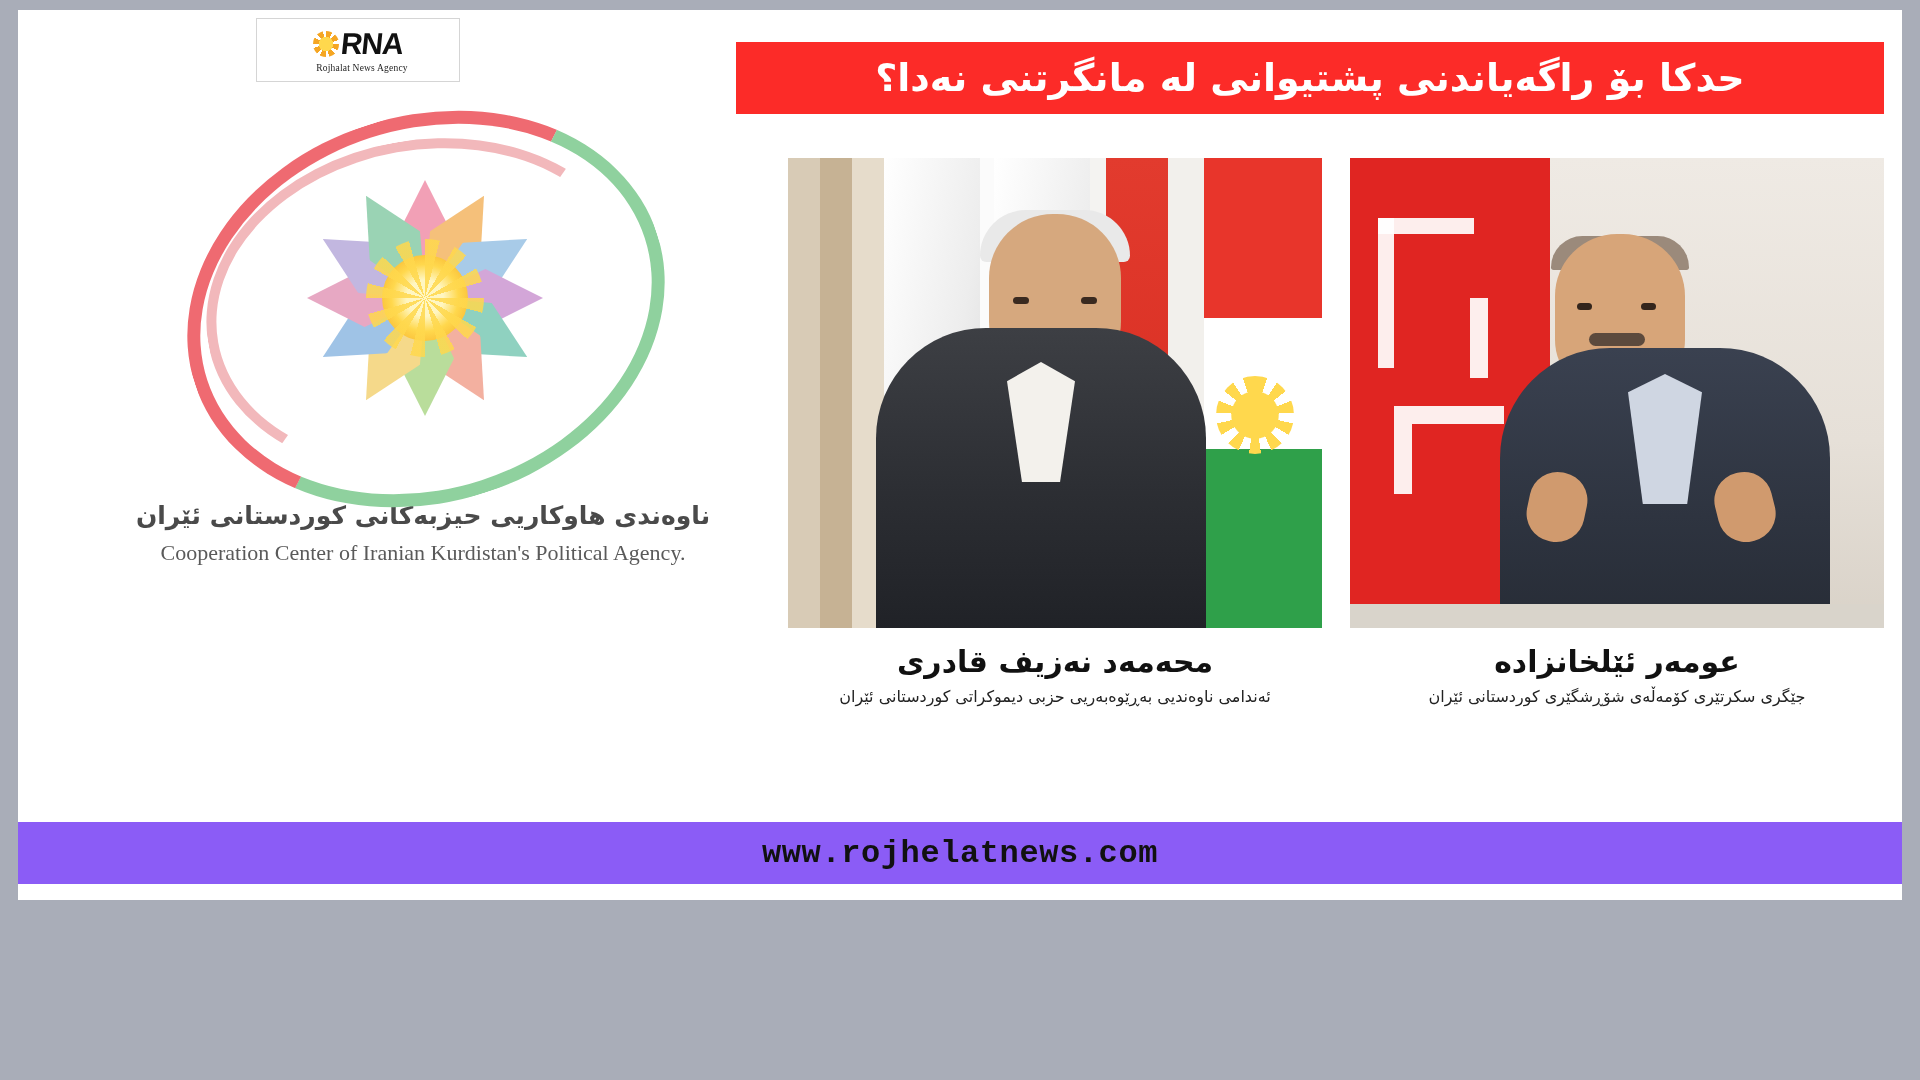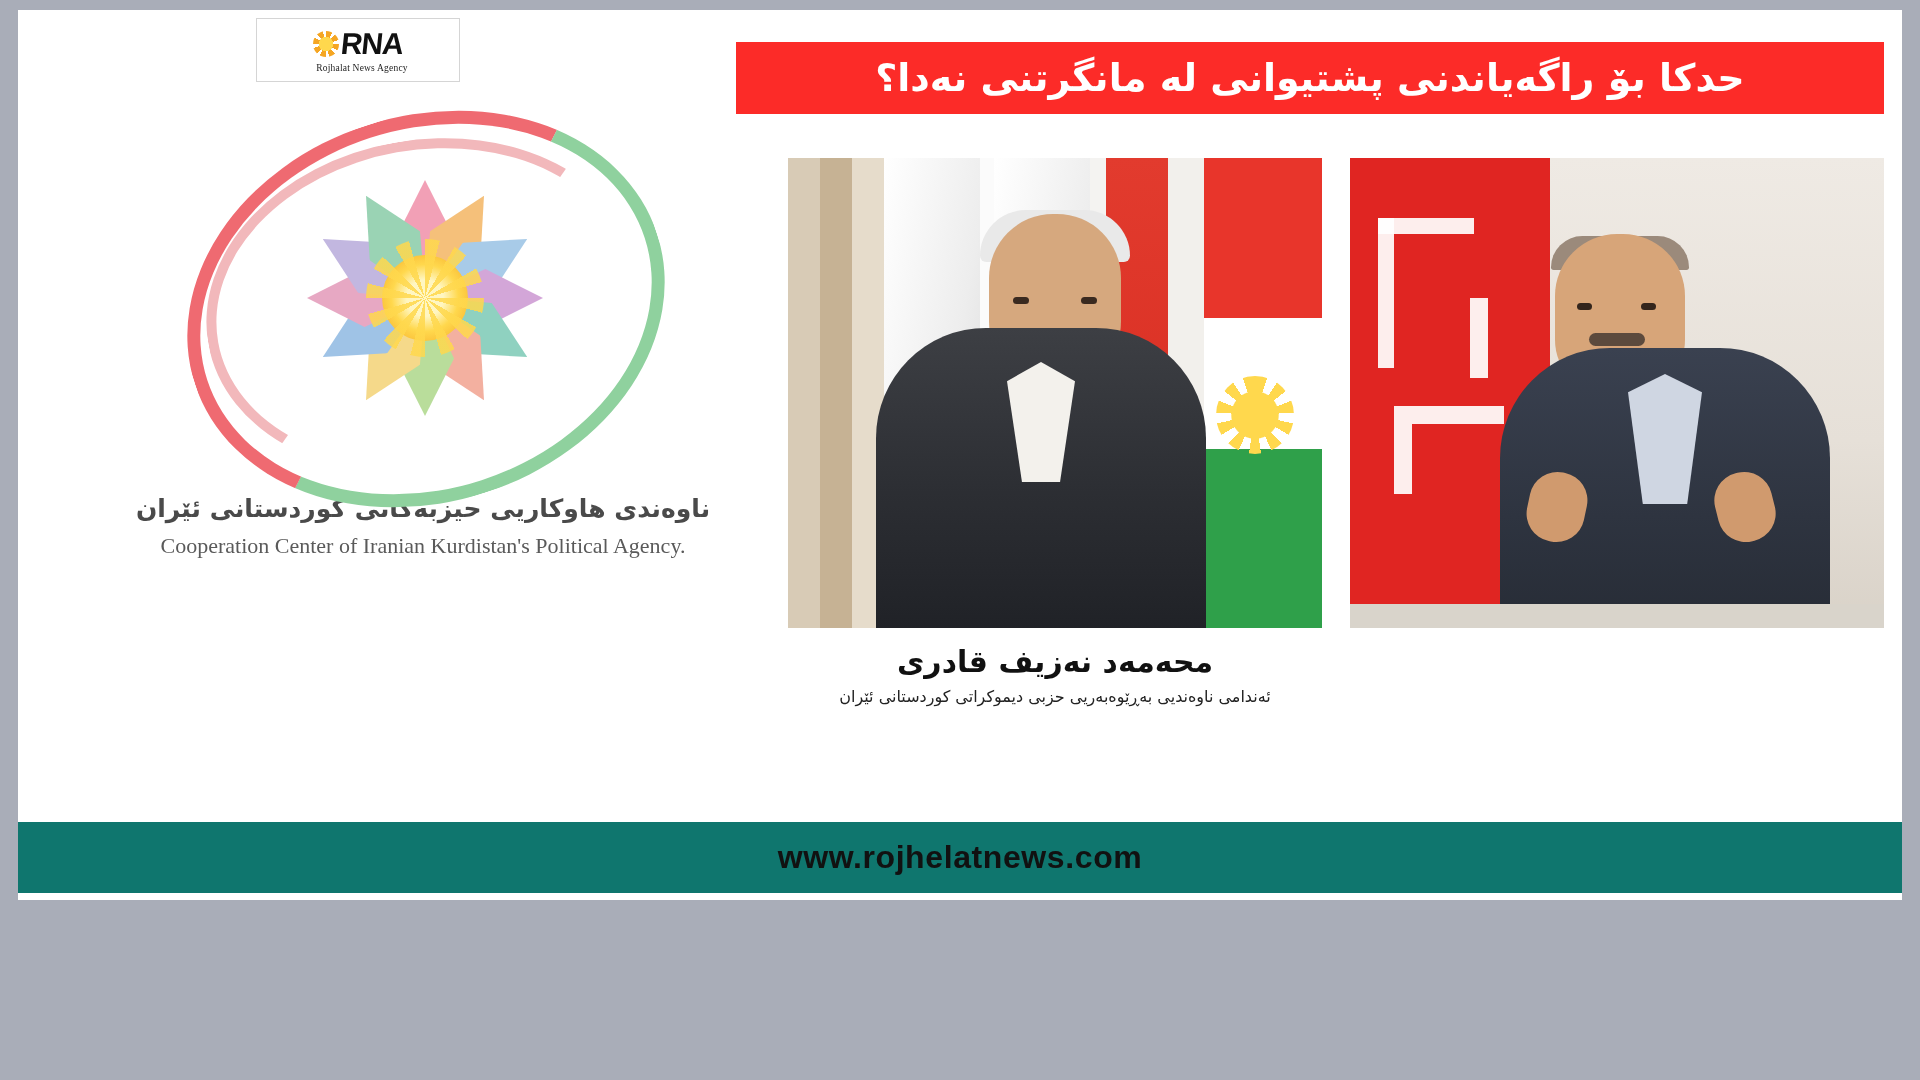--- a/index.html
+++ b/index.html
@@ -168,21 +168,21 @@
     opacity: .85;
   }
   .emblem-text {
     text-align: center;
     direction: rtl;
   }
   .emblem-line-ku {
     font-size: 25px;
     font-weight: bold;
     color: #4a4a4a;
-    margin-top: 8px;
+    margin-top: 15px;
     font-family: "DejaVu Sans", sans-serif;
   }
   .emblem-line-en {
     font-size: 22px;
     color: #5a5a5a;
     margin-top: 10px;
     direction: ltr;
     font-family: "Liberation Serif", serif;
   }
   .emblem-line-fa {
@@ -458,30 +458,30 @@
     font-size: 50px;
     font-weight: bold;
     font-family: "DejaVu Sans", sans-serif;
   }
 
   .website {
     position: absolute;
     left: 18px;
     top: 822px;
     width: 1884px;
-    height: 71px;
-    background: #0f766e;
+    height: 62px;
+    background: #8b5cf6;
     display: flex;
     align-items: center;
     justify-content: center;
     font-size: 32px;
     font-weight: bold;
     color: #111;
     letter-spacing: .6px;
-    font-family: Liberation Sans, sans-serif;
+    font-family: Liberation Mono, monospace;
   }
 </style>
 </head>
 <body>
 
 <div class="canvas">
   <div class="poster">
 
     <div class="rna-logo">
       <div class="rna-top">
@@ -559,19 +559,23 @@
           <div class="p2-eye l"></div>
           <div class="p2-eye r"></div>
           <div class="p2-mustache"></div>
           <div class="person2">
             <div class="p2-shirt"></div>
           </div>
           <div class="p2-hand l"></div>
           <div class="p2-hand r"></div>
           <div class="p2-strip"></div>
         </div>
+        <div class="caption">
+          <div class="name">عومەر ئێلخانزاده</div>
+          <div class="role">جێگری سکرتێری کۆمەڵەی شۆڕشگێری کوردستانی ئێران</div>
+        </div>
       </div>
 
     </div>
   </div>
 
   <div class="website">www.rojhelatnews.com</div>
 </div>
 
 </body></html>

